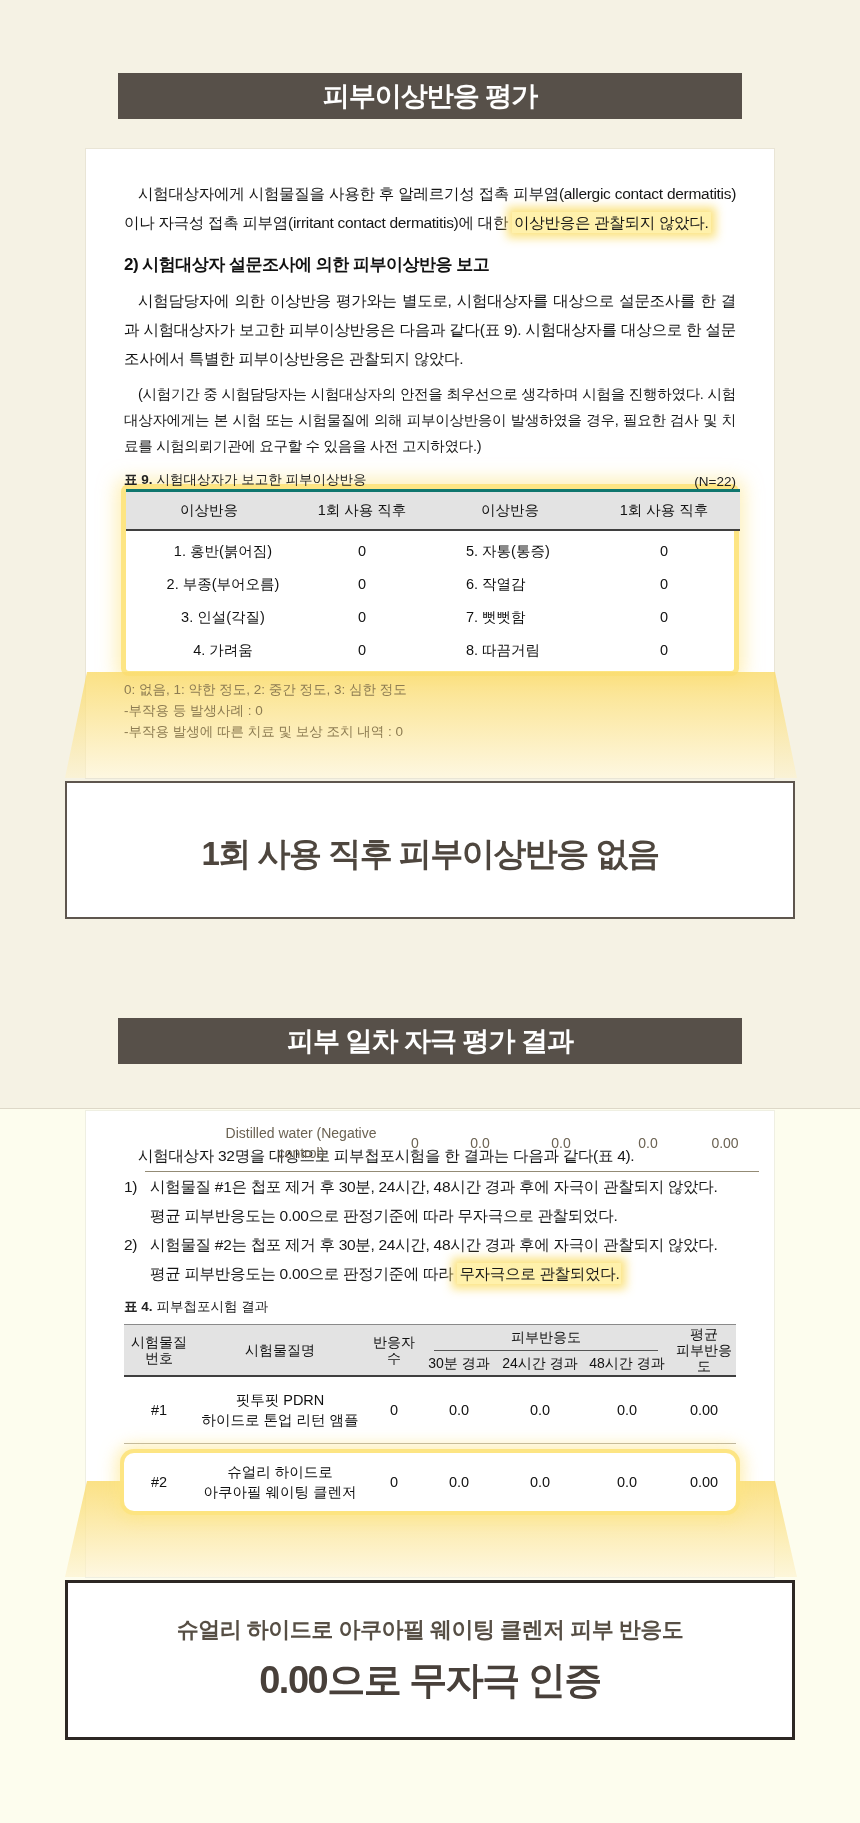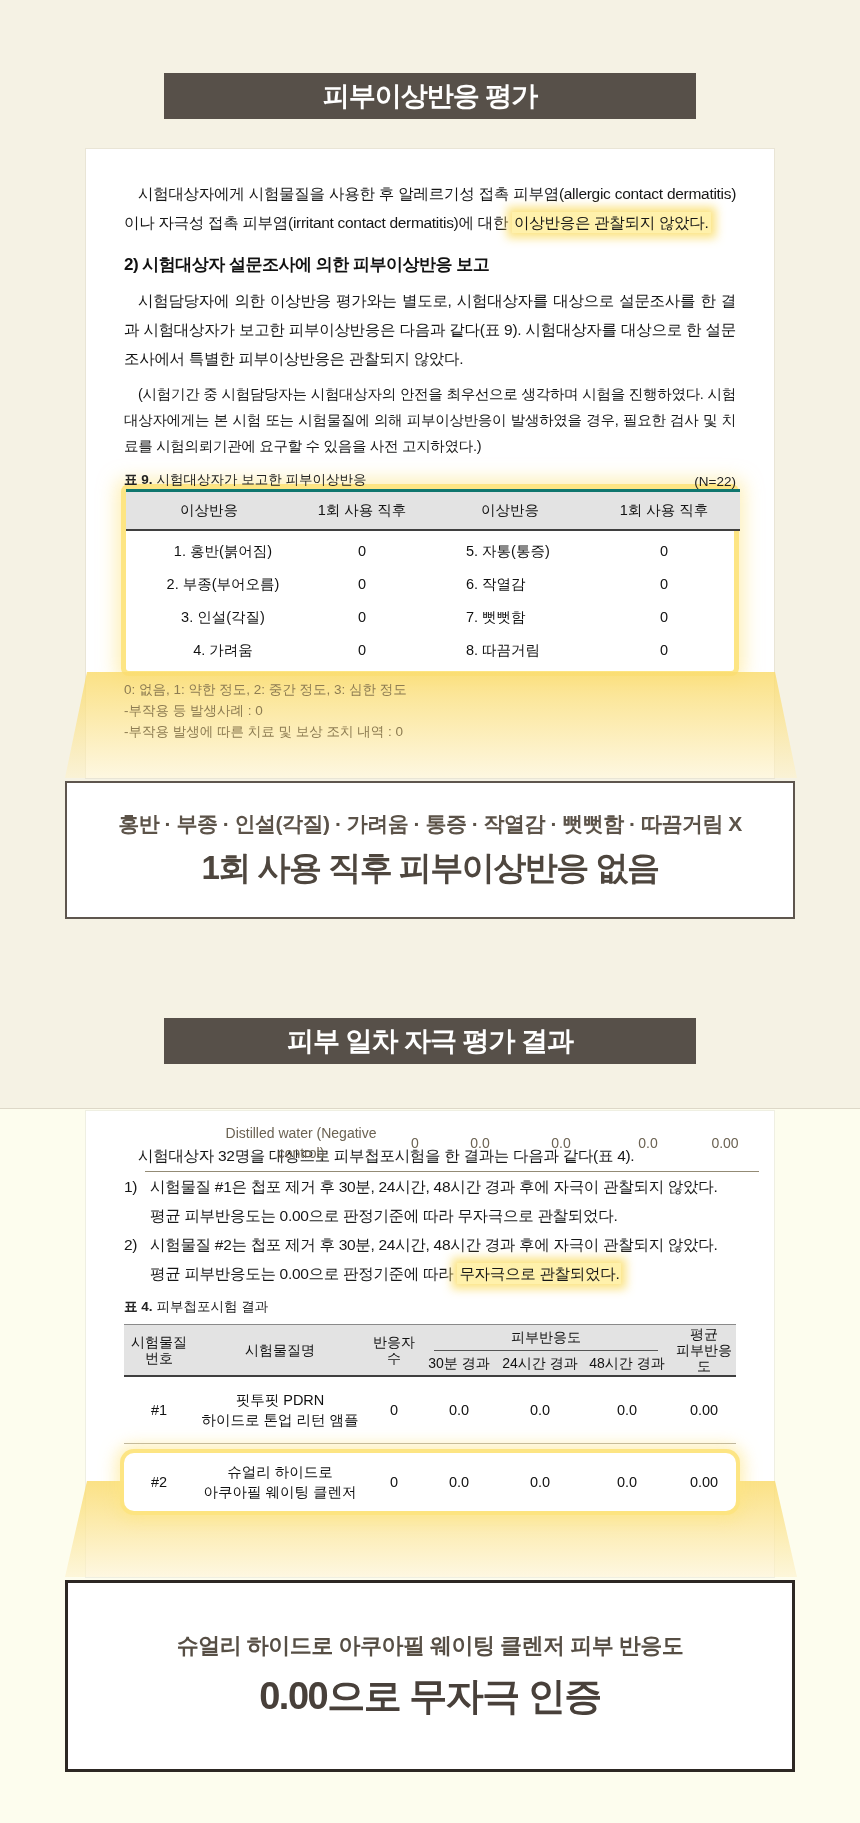--- a/index.html
+++ b/index.html
@@ -1,21 +1,21 @@
 <!DOCTYPE html>
 <html><head>
 <meta charset="utf-8">
 <style>
   html,body{margin:0;padding:0;}
   body{font-family:"Liberation Sans","DejaVu Sans",sans-serif;}
   .page{position:relative;width:860px;height:1823px;overflow:hidden;
         background:linear-gradient(to bottom,#f5f2e4 0,#f5f2e4 1108px,#fdfdee 1108px,#fdfdee 100%);}
   .divider{position:absolute;top:1108px;left:0;width:860px;height:1px;background:#ddd8c8;}
 
-  .bar{width:532px;height:46px;margin:0 auto;background:#575049;color:#ffffff;
+  .bar{width:624px;height:46px;margin:0 auto;background:#575049;color:#ffffff;
        font-size:27px;font-weight:bold;text-align:center;line-height:46px;letter-spacing:-1px;}
   .bar1{margin-top:73px;}
   .bar2{margin-top:99px;}
 
   .card{position:relative;width:690px;margin:29px auto 0;background:#ffffff;
         border:1px solid #e9e5d6;box-sizing:border-box;padding:30px 38px 0;}
   .card1{height:631px;}
   .card2{height:468px;margin-top:46px;border-color:#efefe2;}
 
   .h-num{font-size:17px;font-weight:bold;color:#111;margin:6px 0 10px;letter-spacing:-0.5px;}
@@ -44,21 +44,21 @@
   .glow-zone{position:absolute;left:-21px;bottom:0;width:732px;
              clip-path:polygon(3% 0,97% 0,100% 100%,0 100%);
              background:linear-gradient(to bottom,rgba(250,220,112,.85),rgba(253,242,205,.6));}
   .glow1{height:106px;}
   .glow2{height:96px;}
   .footnotes{position:absolute;top:7px;left:59px;font-size:13.5px;color:#8d7c52;line-height:21px;}
 
   .summary{width:730px;margin:2px auto 0;background:#fff;box-sizing:border-box;
            display:flex;flex-direction:column;align-items:center;justify-content:center;text-align:center;}
   .summary1{height:138px;border:2px solid #5e564e;}
-  .summary2{height:192px;border:3px solid #2d2823;}
+  .summary2{height:160px;border:3px solid #2d2823;}
   .sum-l1{font-size:21px;color:#5c5349;font-weight:600;letter-spacing:-0.5px;}
   .sum-l2{font-size:33px;color:#4e463e;font-weight:800;letter-spacing:-1.5px;margin-top:8px;}
   .sum2-l1{font-size:22px;color:#564e44;font-weight:600;letter-spacing:-0.5px;}
   .sum2-l2{font-size:38px;color:#48403a;font-weight:800;letter-spacing:-1.5px;margin-top:10px;}
 
   
   .li{display:flex;font-size:15.5px;line-height:29px;color:#161616;letter-spacing:-0.3px;}
   .li .num{width:26px;flex:none;}
   .li .body{flex:1;text-align:justify;}
   .li-cont{padding-left:26px;font-size:15.5px;line-height:29px;color:#161616;letter-spacing:-0.3px;}
@@ -133,21 +133,20 @@
     <div class="glow-zone glow1">
       <div class="footnotes">
         <div>0: 없음, 1: 약한 정도, 2: 중간 정도, 3: 심한 정도</div>
         <div>-부작용 등 발생사례 : 0</div>
         <div>-부작용 발생에 따른 치료 및 보상 조치 내역 : 0</div>
       </div>
     </div>
   </div>
 
   <div class="summary summary1">
-    <div class="sum-l1">홍반 · 부종 · 인설(각질) · 가려움 · 통증 · 작열감 · 뻣뻣함 · 따끔거림 X</div>
     <div class="sum-l2">1회 사용 직후 피부이상반응 없음</div>
   </div>
 
   <div class="bar bar2">
     <span>피부 일차 자극 평가 결과</span>
   </div>
 
   <div class="card card2">
     <p class="para" style="margin-bottom:2px;">시험대상자 32명을 대상으로 피부첩포시험을 한 결과는 다음과 같다(표 4).</p>
 

